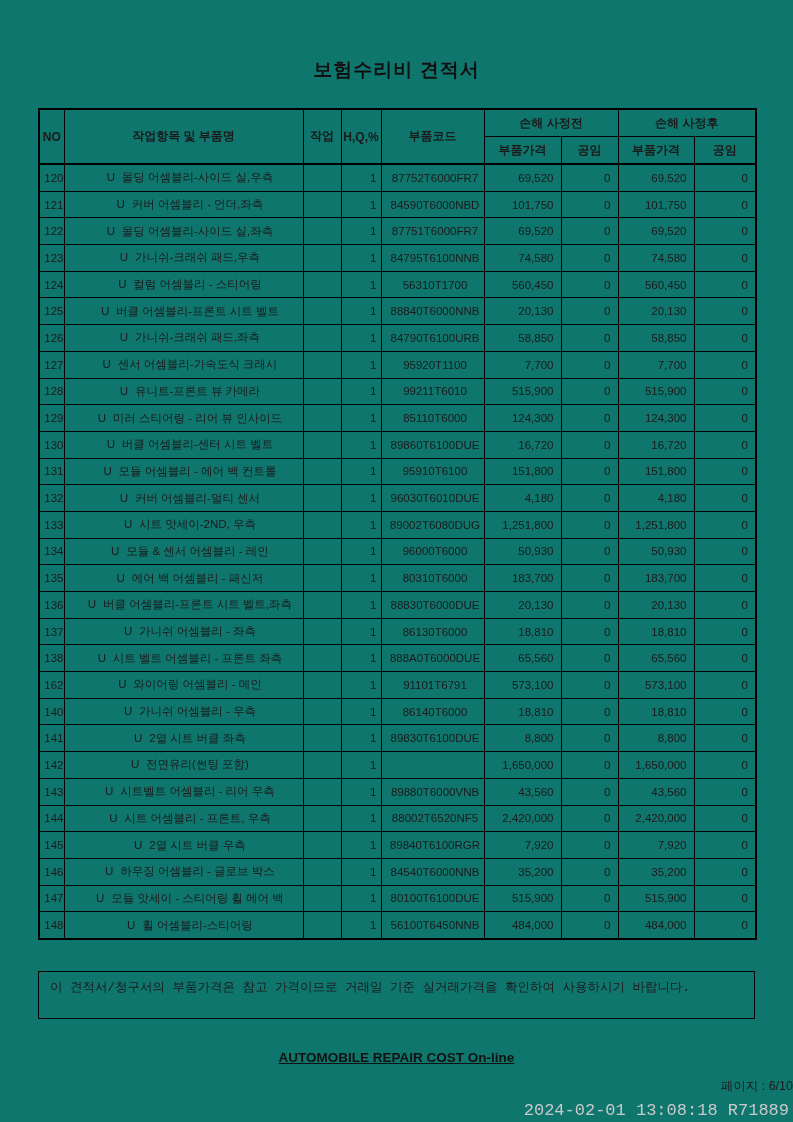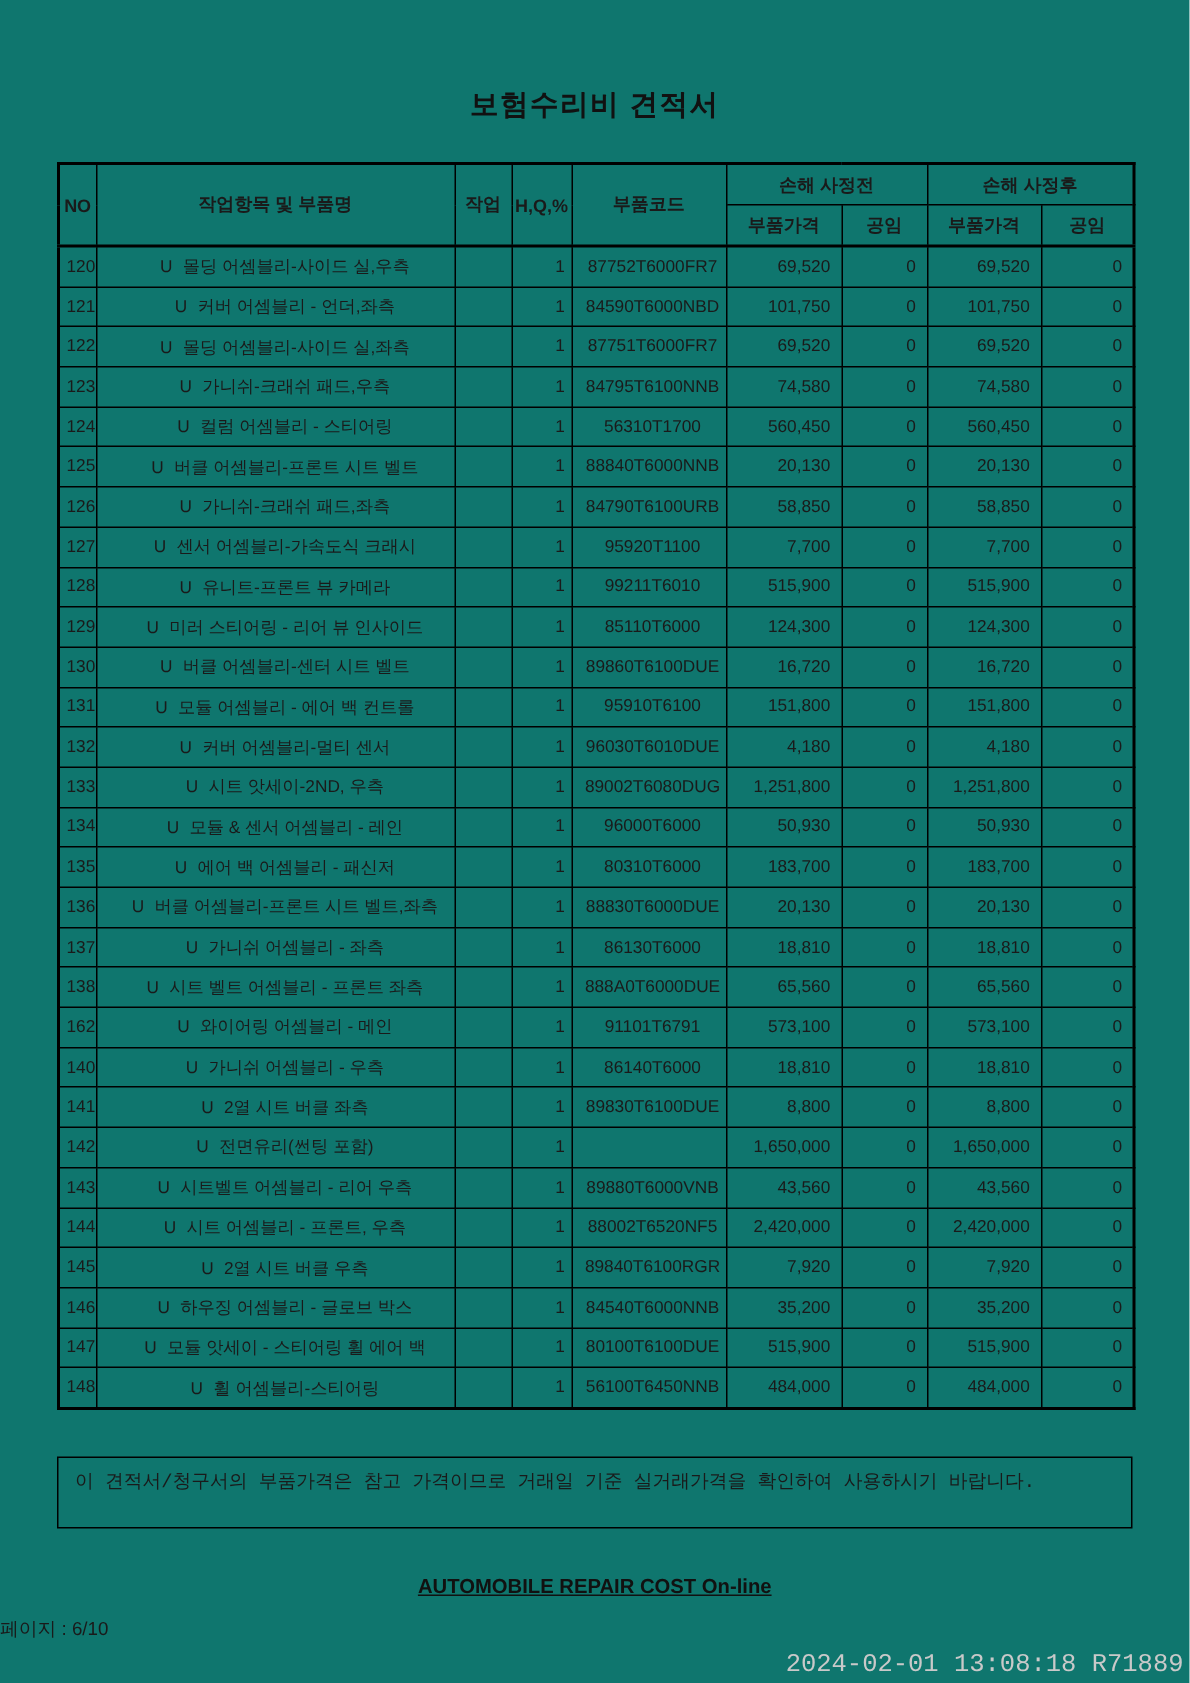--- a/index.html
+++ b/index.html
@@ -59,21 +59,21 @@
   .service-name {
     margin-top:31px;
     text-align:center;
     font-size:13.5px;
     font-weight:bold;
     color:#111;
     text-decoration:underline;
   }
   .page-label {
     margin-top:13px;
-    text-align:left;
+    text-align:right;
     font-size:12.5px;
     color:#1a1a1a;
   }
   .timestamp {
     position:absolute;
     right:4px; top:1101px;
     font-size:17px;
     color:#c9c9c9;
     font-family:Liberation Mono, monospace;
   }

